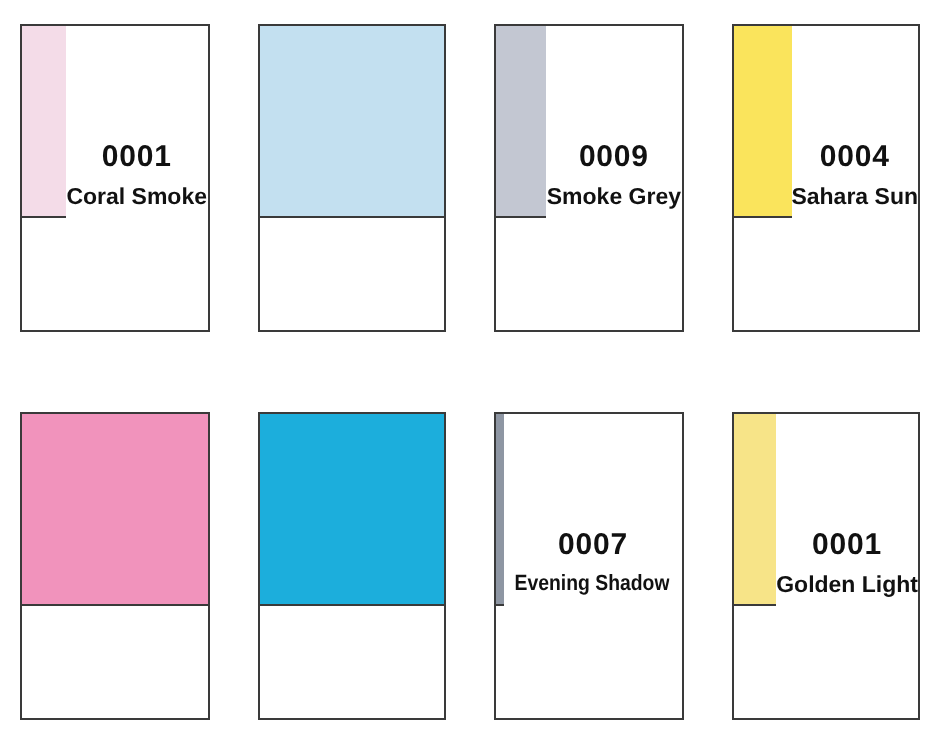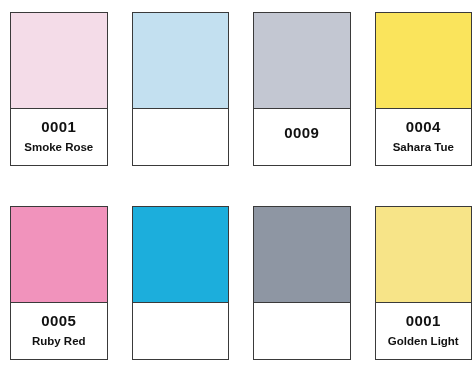--- a/index.html
+++ b/index.html
@@ -32,24 +32,24 @@
   .swatch-card {
     position: relative;
     width: 100px;
     height: 154px;
     margin-left: 10px;
     margin-right: 14px;
     border: 1.5px solid #3a3a3a;
     box-sizing: border-box;
     background: #ffffff;
     display: flex;
-    flex-direction: column;
+    flex-direction: row;
   }
   .swatch-card:last-child {
-    margin-right: 0;
+    margin-right: 12px;
   }
 
   .swatch-color {
     width: 100%;
     height: 96px;
     border-bottom: 1.5px solid #3a3a3a;
     box-sizing: border-box;
   }
 
   .swatch-label {
@@ -89,61 +89,62 @@
 <body>
 
 <div id="swatch-board">
 
   <div class="swatch-row" id="row-top">
 
     <div class="swatch-card">
       <div class="swatch-color" style="background-color: rgb(244, 220, 232);"></div>
       <div class="swatch-label">
         <div class="swatch-code">0001</div>
-        <div class="swatch-name">Smoke Rose</div>
+        <div class="swatch-name">Coral Smoke</div>
       </div>
     </div>
 
     <div class="swatch-card">
       <div class="swatch-color" style="background-color: rgb(195, 224, 240);"></div>
     </div>
 
     <div class="swatch-card">
       <div class="swatch-color" style="background-color: rgb(195, 199, 210);"></div>
       <div class="swatch-label">
         <div class="swatch-code">0009</div>
+        <div class="swatch-name">Smoke Grey</div>
       </div>
     </div>
 
     <div class="swatch-card">
       <div class="swatch-color" style="background-color: rgb(250, 228, 92);"></div>
       <div class="swatch-label">
         <div class="swatch-code">0004</div>
-        <div class="swatch-name">Sahara Tue</div>
+        <div class="swatch-name">Sahara Sun</div>
       </div>
     </div>
 
   </div>
 
   <div class="swatch-row" id="row-bottom">
 
     <div class="swatch-card">
       <div class="swatch-color" style="background-color: rgb(241, 147, 188);"></div>
-      <div class="swatch-label">
-        <div class="swatch-code">0005</div>
-        <div class="swatch-name">Ruby Red</div>
-      </div>
     </div>
 
     <div class="swatch-card">
       <div class="swatch-color" style="background-color: rgb(28, 174, 220);"></div>
     </div>
 
     <div class="swatch-card">
       <div class="swatch-color" style="background-color: rgb(142, 150, 163);"></div>
+      <div class="swatch-label">
+        <div class="swatch-code">0007</div>
+        <div class="swatch-name condensed">Evening Shadow</div>
+      </div>
     </div>
 
     <div class="swatch-card">
       <div class="swatch-color" style="background-color: rgb(247, 228, 136);"></div>
       <div class="swatch-label">
         <div class="swatch-code">0001</div>
         <div class="swatch-name">Golden Light</div>
       </div>
     </div>
 

